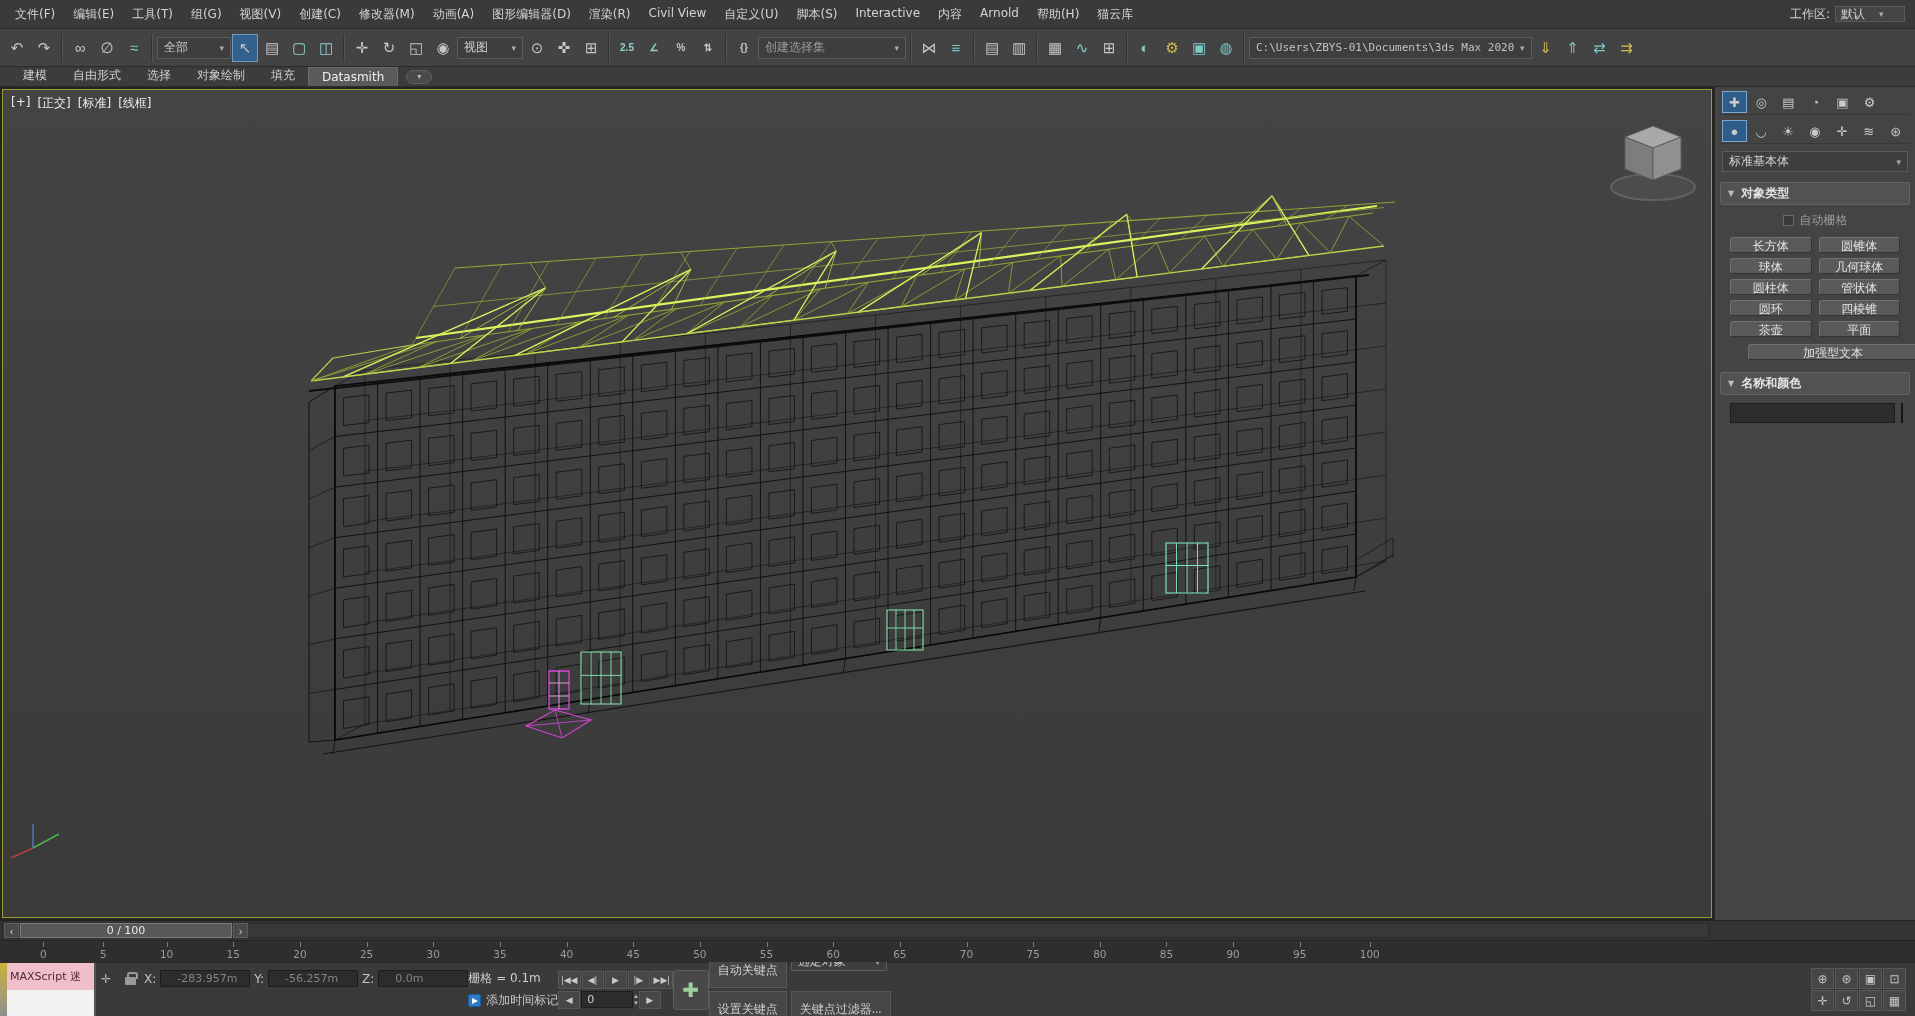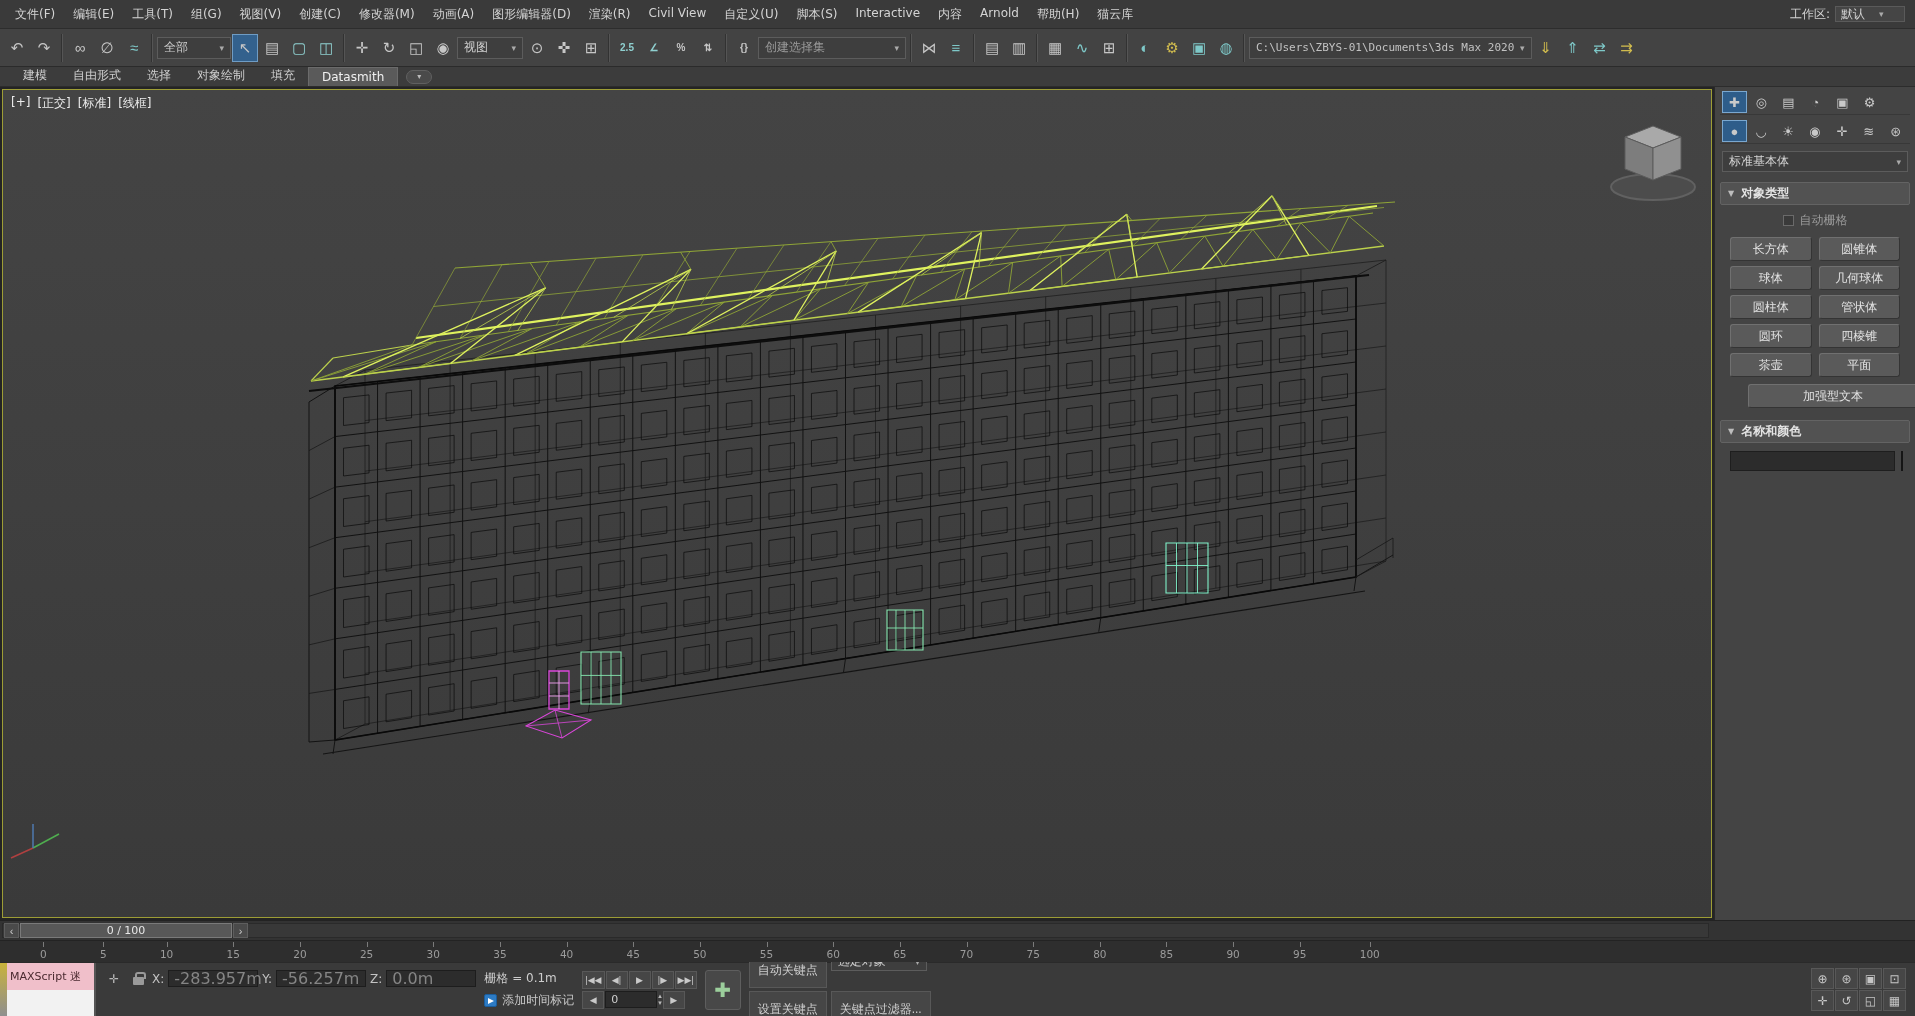--- a/index.html
+++ b/index.html
@@ -50,52 +50,52 @@
 .cp-tab.active{background:#2e5d8a;border-color:#7aa7cf}
 .cp-select{display:flex;align-items:center;height:21px;background:#3e3e3e;border:1px solid #5c5c5c;margin:3px 2px;padding:0 6px}
 .cp-select .val{flex:1}
 .rollout{margin-top:3px}
 .rollout-header{background:#525252;border:1px solid #636363;border-radius:2px;padding:2px 7px;font-weight:bold;color:#e4e4e4;display:flex;align-items:center;gap:7px}
 .roll-arrow{font-size:8px;color:#bdbdbd}
 .autogrid{display:flex;align-items:center;justify-content:center;gap:6px;padding:7px 0 2px 0}
 .checkbox{width:11px;height:11px;background:#3a3a3a;border:1px solid #6a6a6a;display:inline-block}
 .autogrid-label{color:#9b9b9b}
 .obj-grid{display:grid;grid-template-columns:1fr 1fr;gap:5px 7px;padding:6px 10px 2px 10px}
-.obj-btn{height:24px;background:#5a5a5a;border:1px solid #343434;border-top-color:#707070;border-left-color:#707070;border-radius:3px;color:#e2e2e2;font-size:12px;cursor:default}
+.obj-btn{height:16px;background:#5a5a5a;border:1px solid #343434;border-top-color:#707070;border-left-color:#707070;border-radius:3px;color:#e2e2e2;font-size:12px;cursor:default}
 .obj-wide{display:block;margin:5px 28px;padding:0;width:calc(100% - 20px)}
 .name-color-row{display:flex;gap:6px;padding:8px 10px;align-items:center}
 .name-input{flex:1;height:20px;background:#2c2c2c;border:1px solid #1e1e1e;color:#ddd;padding:0 4px;font-size:12px}
 .color-swatch{width:22px;height:20px;border:1px solid #151515;display:inline-block}
 
 
 .trackbar{height:20px;background:#333;border-top:1px solid #222;display:flex;align-items:center;padding:0 4px;position:relative}
 .ts-groove{position:absolute;left:2px;top:2px;bottom:2px;right:206px;background:#383838;border:1px solid #2a2a2a}
 .ts-arrow{width:15px;height:15px;background:#4a4a4a;border:1px solid #5e5e5e;color:#ccc;display:flex;align-items:center;justify-content:center;font-size:11px;z-index:1}
 .ts-handle{width:212px;height:15px;background:#585858;border:1px solid #7a7a7a;border-radius:0;display:flex;align-items:center;justify-content:center;color:#e8e8e8;font-size:11px;z-index:1;margin:0 1px}
 .ruler{height:22px;background:#2e2e2e;border-top:1px solid #232323;position:relative}
 .ruler-inner{position:absolute;left:40px;width:1340px;top:0;bottom:0;display:flex;justify-content:space-between}
 .ruler-tick{position:relative;color:#9c9c9c;font-size:10.5px;padding-top:7px}
 .ruler-tick::before{content:"";position:absolute;top:1px;left:50%;width:1px;height:5px;background:#7b7b7b}
 
 
-.statusbar{height:54px;background:#3a3a3a;border-top:1px solid #2a2a2a;display:flex;align-items:stretch;gap:8px;padding-right:4px}
+.statusbar{height:54px;background:#3a3a3a;border-top:1px solid #2a2a2a;display:flex;align-items:stretch;gap:0;padding-right:4px}
 .listener{width:96px;display:flex;border-right:2px solid #555}
 .listener-grip{width:7px;background:linear-gradient(#c9b23c,#8f8f8f)}
 .listener-fields{flex:1;display:flex;flex-direction:column}
 .macro{flex:1;background:#f0bfca;color:#4a2a30;font-size:11px;display:flex;align-items:center;padding:0 3px;white-space:nowrap;overflow:hidden}
 .script{flex:1;background:#f2f2f2}
 .status-msgs{width:520px;display:flex;flex-direction:column;justify-content:center;gap:3px;padding-left:10px}
 .status-msgs .prompt{color:#b5b5b5}
 .two-row{display:flex;flex-direction:column;justify-content:center;gap:3px}
 .row-line{display:flex;align-items:center;gap:4px;height:19px}
 .mini-btn{width:20px;height:18px;display:flex;align-items:center;justify-content:center;color:#b9b9b9;border:1px solid transparent;font-size:12px}
 .lock{position:relative;width:11px;height:8px;background:#9a9a9a;border-radius:1px;margin-top:5px}
 .lock::before{content:"";position:absolute;top:-5px;left:2px;width:7px;height:5px;border:2px solid #9a9a9a;border-bottom:none;border-radius:3px 3px 0 0}
 .coord-label{color:#c4c4c4}
-.coord-field{width:90px;height:17px;background:#2c2c2c;border:1px solid #1d1d1d;color:#858585;font-size:16px;display:flex;align-items:center;padding:0 5px}
+.coord-field{width:90px;height:17px;background:#2c2c2c;border:1px solid #1d1d1d;color:#858585;font-size:11px;display:flex;align-items:center;padding:0 16px}
 .grid-label{color:#cdcdcd}
 .time-tag{display:flex;align-items:center;gap:5px;color:#c9c9c9}
 .tag-icon{width:13px;height:13px;background:#2d7bc4;border:1px solid #1b5d9c;border-radius:2px;position:relative}
 .tag-icon::after{content:"";position:absolute;left:3px;top:3px;border-left:6px solid #fff;border-top:3px solid transparent;border-bottom:3px solid transparent}
 .transport{display:flex;flex-direction:column;justify-content:center;gap:2px}
 .transport-row{display:flex;gap:1px;align-items:center}
 .tr-btn{min-width:22px;height:18px;background:#464646;border:1px solid #585858;color:#c9c9c9;font-size:9px;display:flex;align-items:center;justify-content:center;padding:0 2px}
 .frame-field{width:52px;height:17px;background:#2c2c2c;border:1px solid #1d1d1d;color:#cfcfcf;font-size:11px;display:flex;align-items:center;padding:0 5px}
 .spinner{display:flex;flex-direction:column;justify-content:center;font-size:7px;color:#bbb;line-height:1}
 .big-key{width:36px;height:40px;align-self:center;background:#484848;border:1px solid #5e5e5e;border-radius:3px;color:#9ccf9c;font-size:20px;display:flex;align-items:center;justify-content:center}

